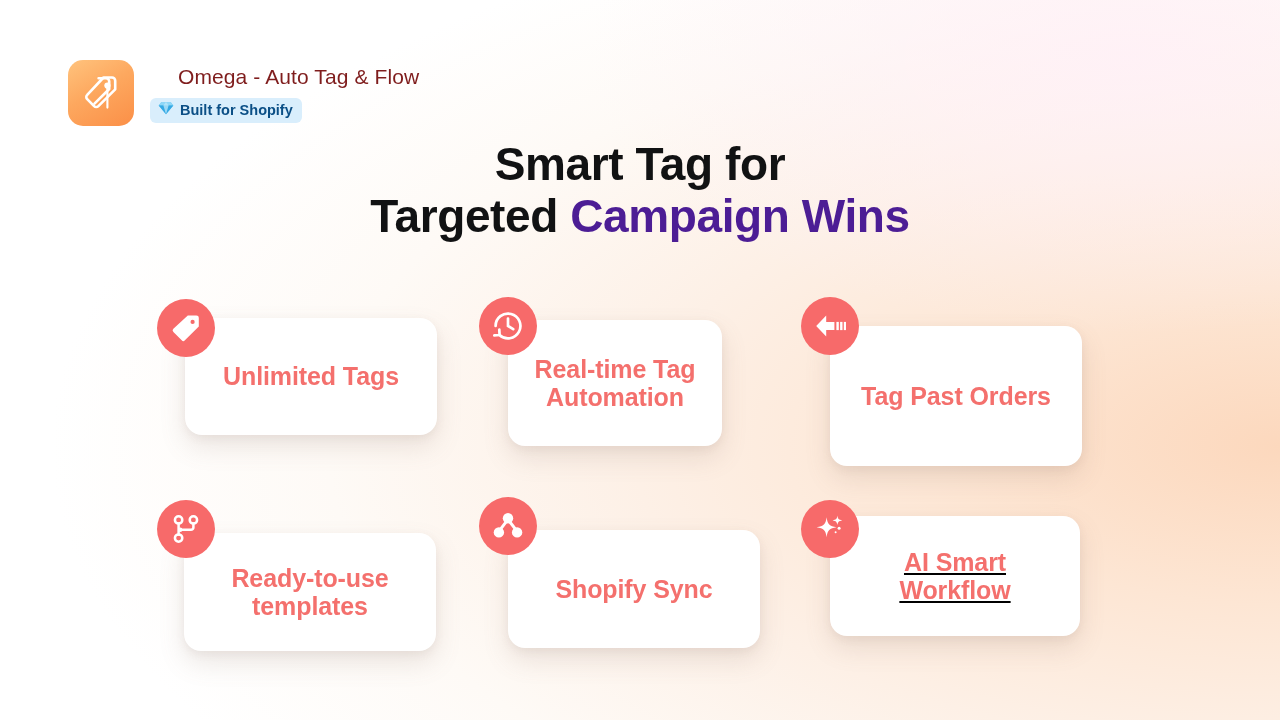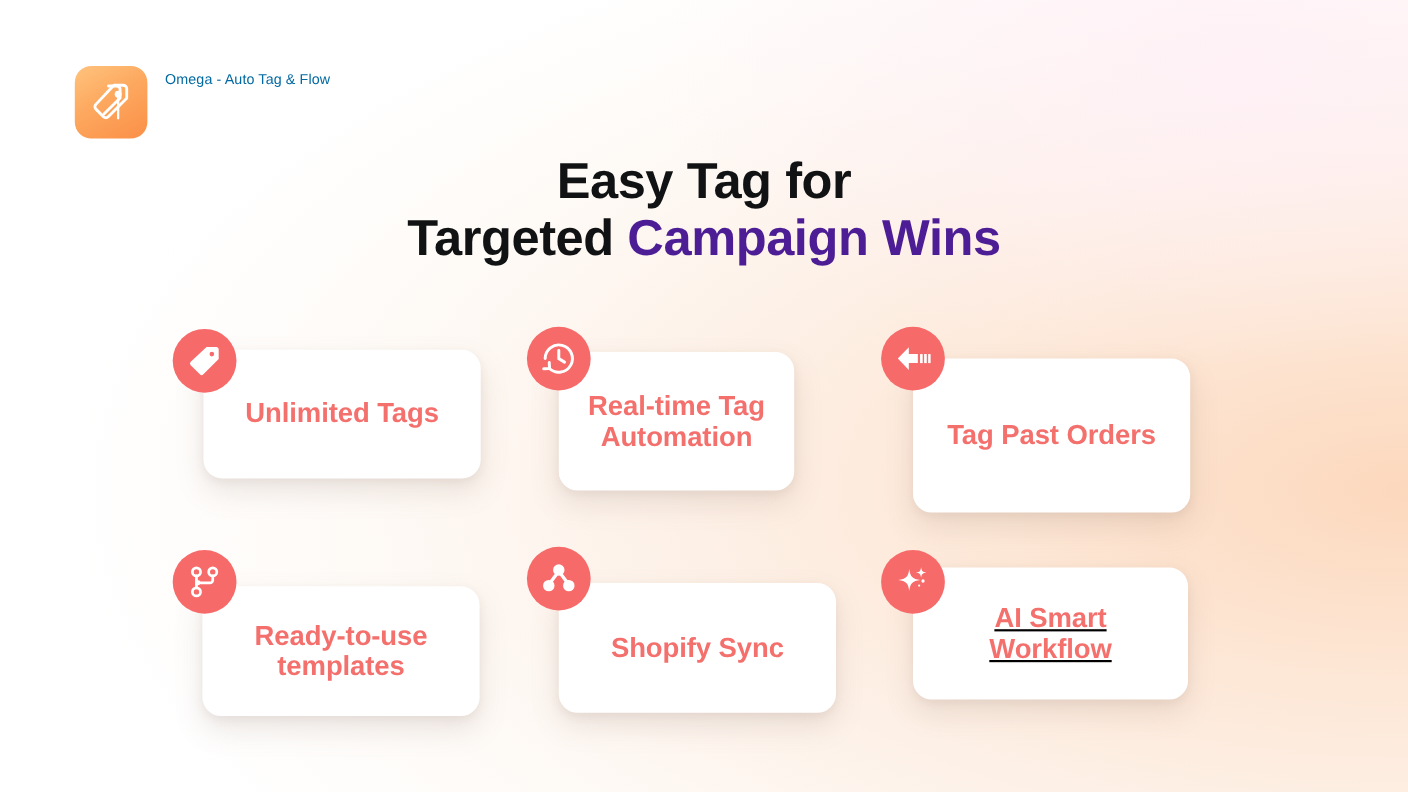--- a/index.html
+++ b/index.html
@@ -50,25 +50,26 @@
     background: linear-gradient(150deg, #ffc37d 0%, #fda85f 45%, #fb8f47 100%);
     display: flex;
     align-items: center;
     justify-content: center;
     flex: none;
   }
   .app-icon svg { display: block; }
 
   .header-text { padding-top: 4px; }
   .app-title {
-    font-size: 13px;
-    color: #0369a1;
+    font-size: 21px;
+    color: #7f1d1d;
     letter-spacing: .1px;
     line-height: 1.2;
     white-space: nowrap;
+    margin-left: 28px;
   }
   .bfs-badge {
     margin-top: 9px;
     display: inline-flex;
     align-items: center;
     gap: 6px;
     background: #d9eefc;
     color: #0b4f86;
     border-radius: 6px;
     padding: 3px 9px 4px 8px;
@@ -149,25 +150,36 @@
           <path d="M19.6 7.2 H27 A3.2 3.2 0 0 1 30.2 10.4 V18 L15.5 32.6"></path>
         </g>
         <circle cx="28.4" cy="14.6" r="3.1" fill="#ffffff"></circle>
         <path d="M28.4 17.2 V36.6" stroke="#ffffff" stroke-width="2.1" stroke-linecap="round"></path>
       </svg>
     </div>
 
     <div class="header-text">
       <div class="app-title">Omega - Auto Tag &amp; Flow</div>
 
+      <div class="bfs-badge">
+        <span class="gem">
+          <svg width="16" height="14" viewBox="0 0 16 14" aria-hidden="true">
+            <path d="M3.4 1 H12.6 L15.3 4.6 L8 13.2 L0.7 4.6 Z" fill="#5ec3f0"></path>
+            <path d="M3.4 1 H12.6 L15.3 4.6 H0.7 Z" fill="#8fd7f7"></path>
+            <path d="M0.7 4.6 H15.3 L8 13.2 Z" fill="#35a9e4"></path>
+            <path d="M8 1 L10.6 4.6 L8 13.2 L5.4 4.6 Z" fill="#bce8fb" opacity=".75"></path>
+          </svg>
+        </span>
+        <span>Built for Shopify</span>
+      </div>
     </div>
   </div>
 
   <h1 class="headline">
-    <span class="l1">Easy Tag for</span>
+    <span class="l1">Smart Tag for</span>
     <span class="l2"><span>Targeted </span><span class="accent">Campaign Wins</span></span>
   </h1>
 
   <div class="grid">
 
     <div class="card-wrap">
       <div class="card" style="left:185px; top:318px; width:252px; height:117px;">
         <div class="card-title">Unlimited Tags</div>
       </div>
       <div class="badge" style="left:157px; top:299px;">

